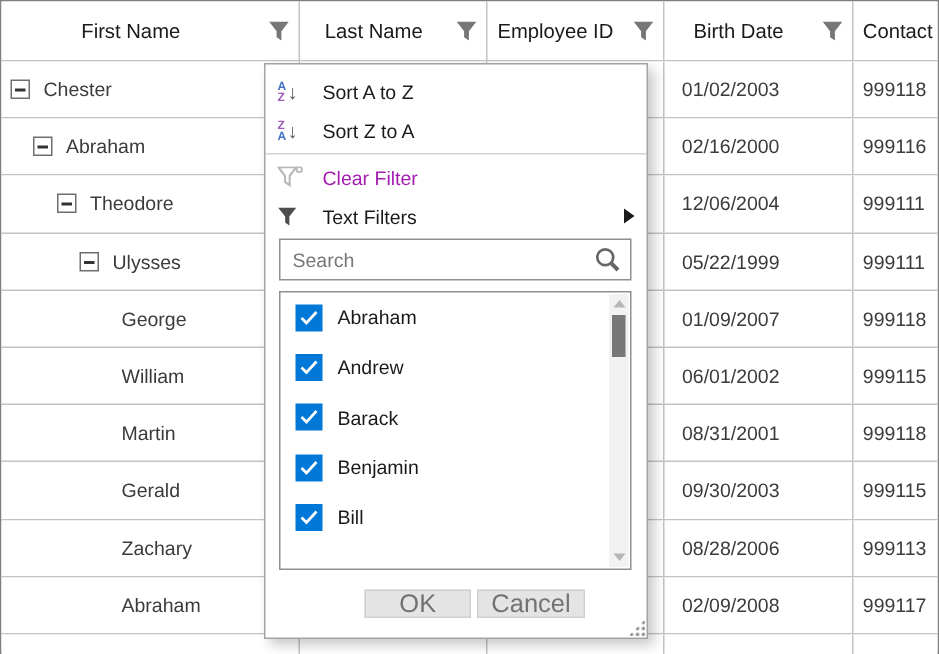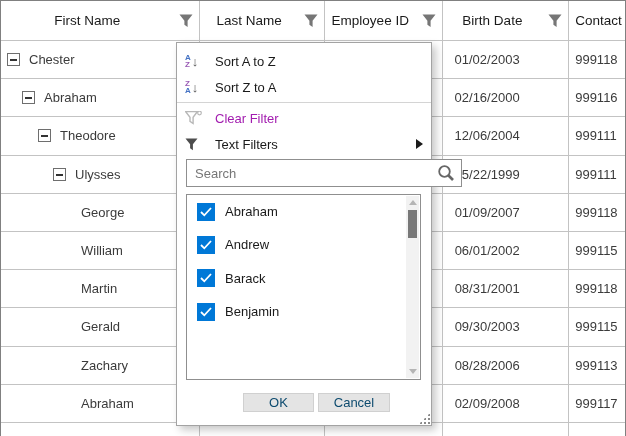--- a/index.html
+++ b/index.html
@@ -47,39 +47,39 @@
   .mitem .micon { width:30px; flex:none; display:flex; align-items:center; }
   .mitem.disabled { color:#a21caf; cursor:default; }
   .msep { border-top:1px solid #d4d4d4; margin:2px 0; }
   .submenu-arrow { margin-left:auto; width:0; height:0; border-top:5px solid transparent; border-bottom:5px solid transparent; border-left:7px solid #1a1a1a; }
 
   .sorticon { display:flex; align-items:center; line-height:1; }
   .sorticon .letters { display:flex; flex-direction:column; font-size:8px; font-weight:700; line-height:7px; }
   .blueL { color:#4472c4; } .purpleL { color:#9a5bb5; }
   .sorticon .arrow { font-size:13px; color:#555; margin-left:1px; }
 
-  .searchbox { position:absolute; left:9px; top:116px; width:276px; height:28px; border:1px solid #8f8f8f; display:flex; align-items:center; background:#fff; }
+  .searchbox { position:absolute; left:9px; top:116px; width:235px; height:28px; border:1px solid #8f8f8f; display:flex; align-items:center; background:#fff; }
   .searchbox input { flex:1; border:none; outline:none; font-size:13px; color:#333; padding-left:8px; font-family:inherit; background:transparent; }
   .searchbox input::placeholder { color:#767676; }
   .searchbox .mag { width:30px; display:flex; justify-content:center; align-items:center; cursor:pointer; }
 
   .flist { position:absolute; left:9px; top:151px; width:235px; height:186px; border:1px solid #8f8f8f; overflow:hidden; background:#fff; }
   .litem { display:flex; align-items:center; height:33.3px; padding-left:10px; font-size:13px; color:#1a1a1a; cursor:pointer; }
   .cb { width:18px; height:18px; flex:none; margin-right:10px; display:flex; align-items:center; justify-content:center; }
   .cb-blue { background:#0078d7; }
   .cb-black { background:#fff; border:2px solid #333; }
 
   .scrollbar { position:absolute; top:1px; right:1px; bottom:1px; width:13px; background:#f2f2f2; }
   .sb-arrow { position:absolute; left:3px; width:0; height:0; border-left:4px solid transparent; border-right:4px solid transparent; }
   .sb-up { top:4px; border-bottom:5px solid #b5b5b5; }
   .sb-down { bottom:4px; border-top:5px solid #b5b5b5; }
   .sb-thumb { position:absolute; left:2px; top:14px; width:9px; height:28px; background:#787878; }
 
   .pfooter { position:absolute; left:0; top:350px; width:100%; height:21px; }
-  .pbtn { position:absolute; height:19px; background:#e4e4e4; border:1px solid #d0d0d0; font-size:13px; color:#0c4a6e;
+  .pbtn { position:absolute; height:19px; background:#e4e4e4; border:1px solid #d0d0d0; font-size:17px; color:#737373;
           font-family:inherit; cursor:pointer; text-align:center; line-height:18px; }
   .btn-ok { left:66px; width:71px; }
   .btn-cancel { left:141px; width:72px;text-align:center; }
 
   .grip { position:absolute; right:1px; bottom:1px; width:11px; height:11px;
           background-image:radial-gradient(#8a8a8a 1px, transparent 1.2px); background-size:4px 4px;
           clip-path:polygon(100% 0, 100% 100%, 0 100%); cursor:nwse-resize; }
 </style>
 </head>
 <body>
@@ -310,20 +310,28 @@
       <span>Barack</span>
     </div>
     <div class="litem">
       <span class="cb cb-blue">
         <svg width="12" height="10" viewBox="0 0 12 10">
             <polyline points="1,5 4.3,8.3 11,1" fill="none" stroke="#fff" stroke-width="1.8"></polyline>
           </svg>
       </span>
       <span>Benjamin</span>
     </div>
+    <div class="litem">
+      <span class="cb cb-blue">
+        <svg width="12" height="10" viewBox="0 0 12 10">
+            <polyline points="1,5 4.3,8.3 11,1" fill="none" stroke="#fff" stroke-width="1.8"></polyline>
+          </svg>
+      </span>
+      <span>Bill</span>
+    </div>
     <div class="scrollbar">
       <span class="sb-arrow sb-up"></span>
       <span class="sb-thumb"></span>
       <span class="sb-arrow sb-down"></span>
     </div>
   </div>
 
   <div class="pfooter">
     <button class="pbtn btn-ok">OK</button>
     <button class="pbtn btn-cancel">Cancel</button>

